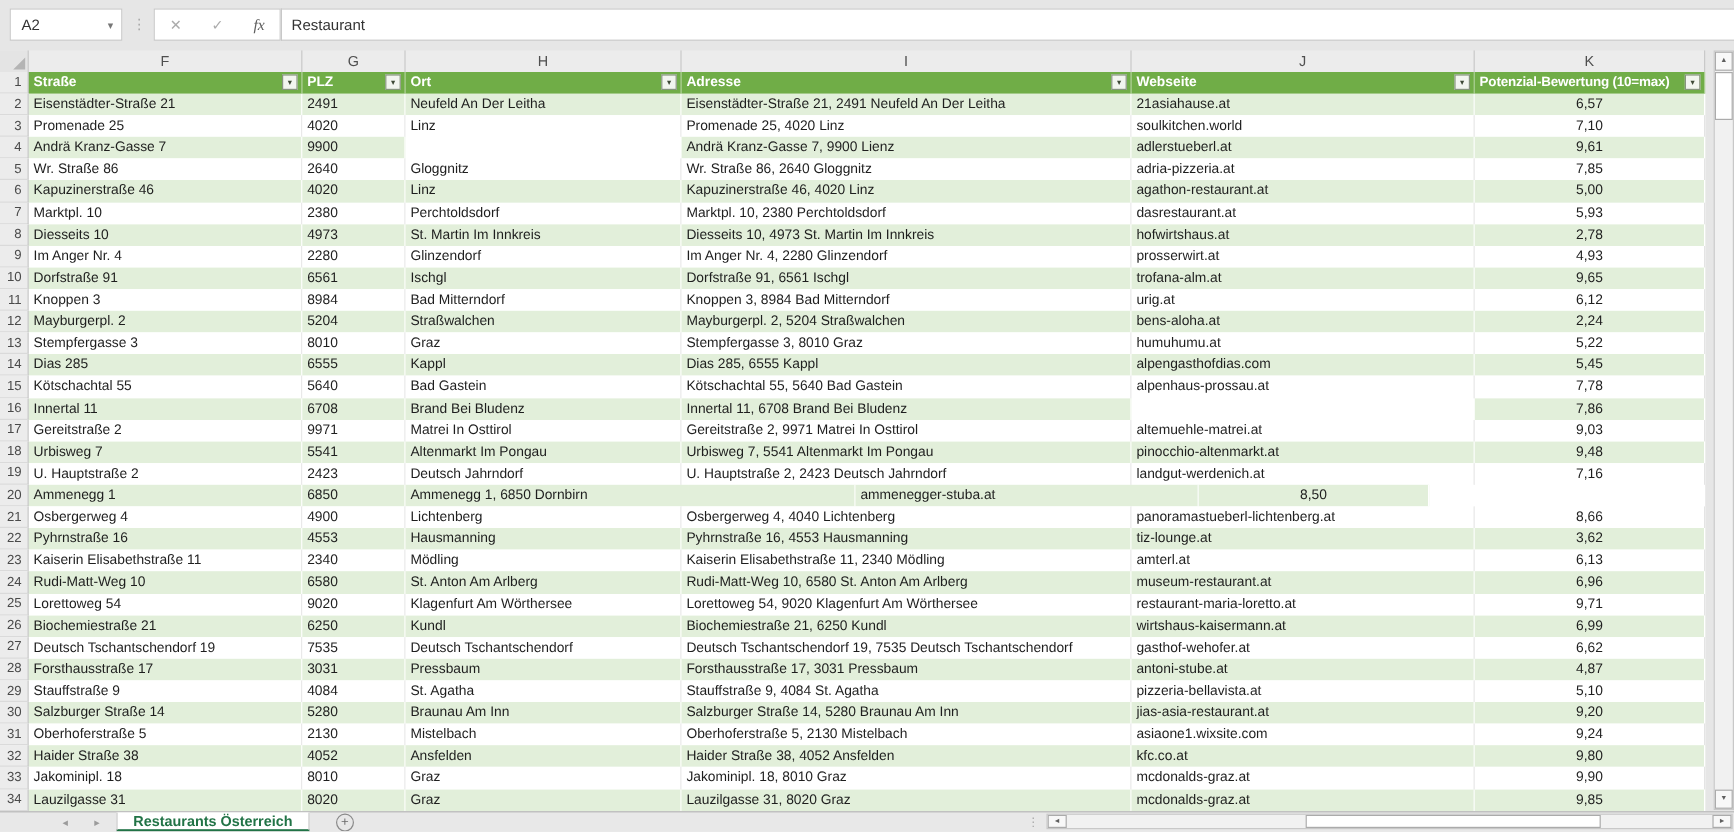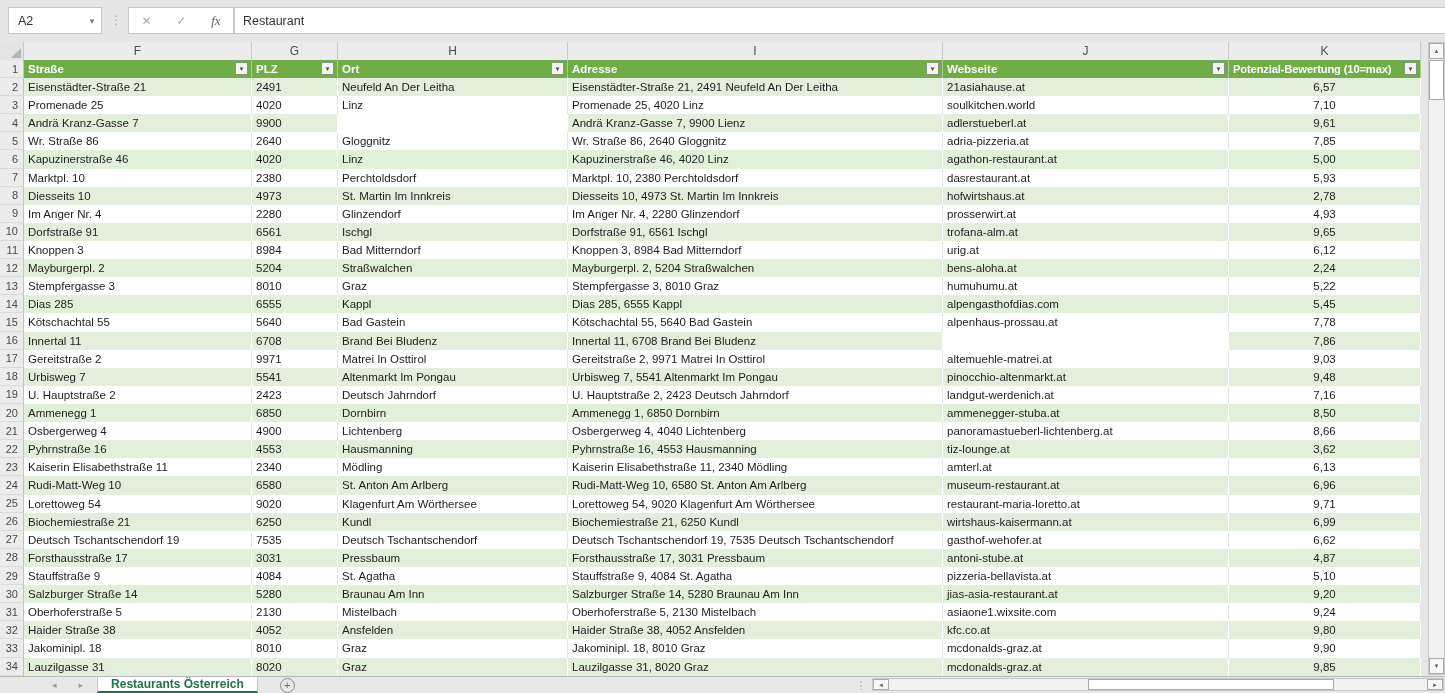--- a/index.html
+++ b/index.html
@@ -303,21 +303,20 @@
         <div class="cell" style="width: 86px;">2423</div>
         <div class="cell" style="width: 230px;">Deutsch Jahrndorf</div>
         <div class="cell" style="width: 375px;">U. Hauptstraße 2, 2423 Deutsch Jahrndorf</div>
         <div class="cell" style="width: 286px;">landgut-werdenich.at</div>
         <div class="cell c-center" style="width: 192px;">7,16</div>
       </div>
       <div class="grid-row band">
         <div class="gutter">20</div>
         <div class="cell" style="width: 228px;">Ammenegg 1</div>
         <div class="cell" style="width: 86px; text-align: right;">6850</div>
-        <div class="cell" style="width: 230px;">Dornbirn</div>
         <div class="cell" style="width: 375px;">Ammenegg 1, 6850 Dornbirn</div>
         <div class="cell" style="width: 286px;">ammenegger-stuba.at</div>
         <div class="cell c-center" style="width: 192px;">8,50</div>
       </div>
       <div class="grid-row plain">
         <div class="gutter">21</div>
         <div class="cell" style="width: 228px;">Osbergerweg 4</div>
         <div class="cell" style="width: 86px;">4900</div>
         <div class="cell" style="width: 230px;">Lichtenberg</div>
         <div class="cell" style="width: 375px;">Osbergerweg 4, 4040 Lichtenberg</div>

